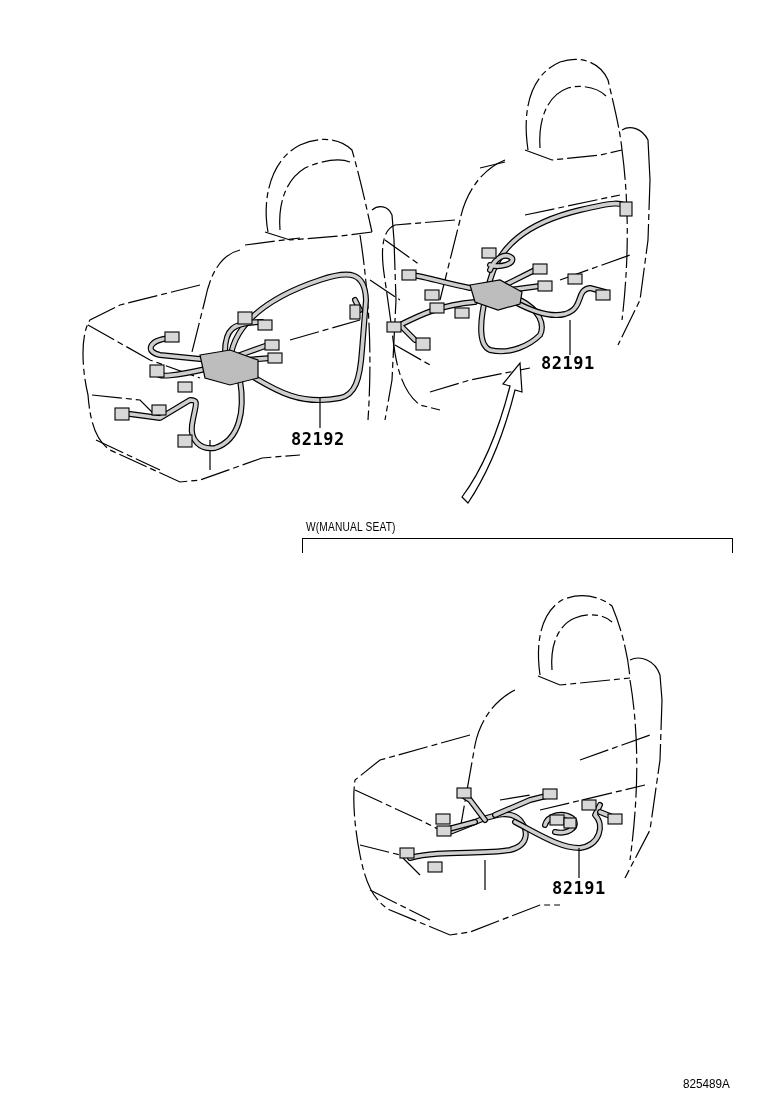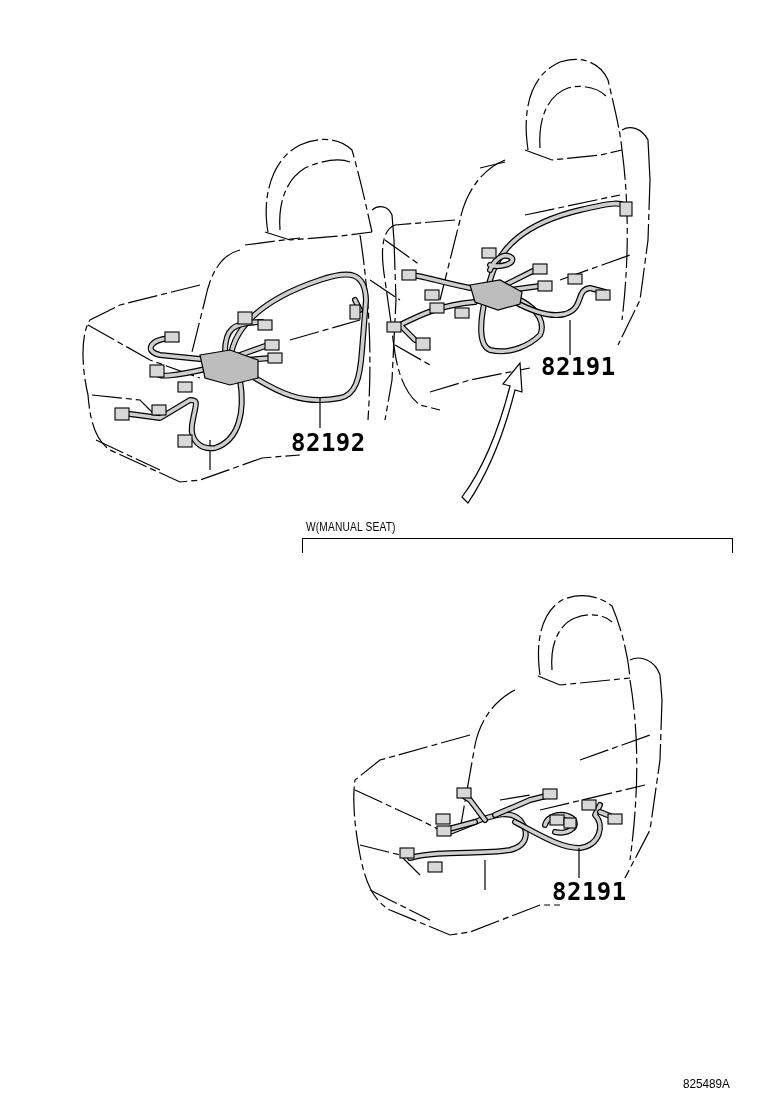--- a/index.html
+++ b/index.html
@@ -1,20 +1,20 @@
 <!DOCTYPE html>
 <html><head>
   <meta charset="utf-8">
   <style>
     html, body { margin: 0; padding: 0; background: #ffffff; }
     body { width: 760px; height: 1112px; position: relative; overflow: hidden; font-family: "Liberation Sans", sans-serif; }
     .canvas { position: absolute; left: 0; top: 0; width: 760px; height: 1112px; }
     .part-label {
       position: absolute; font-family: "DejaVu Sans Mono", "Liberation Mono", monospace;
-      font-weight: bold; font-size: 24px; color: #000; letter-spacing: 0.5px; line-height: 1;
+      font-weight: bold; font-size: 17px; color: #000; letter-spacing: 0.5px; line-height: 1;
     }
     .variant-label {
       position: absolute; font-family: "Liberation Sans", sans-serif; font-size: 12px;
       color: #000; letter-spacing: 0.2px; transform: scaleX(0.85); transform-origin: left top;
     }
     .variant-bracket {
       position: absolute; border-top: 1px solid #000; border-left: 1px solid #000; border-right: 1px solid #000;
     }
     .diagram-id {
       position: absolute; font-family: "Liberation Sans", sans-serif; font-size: 13px; color: #000;

